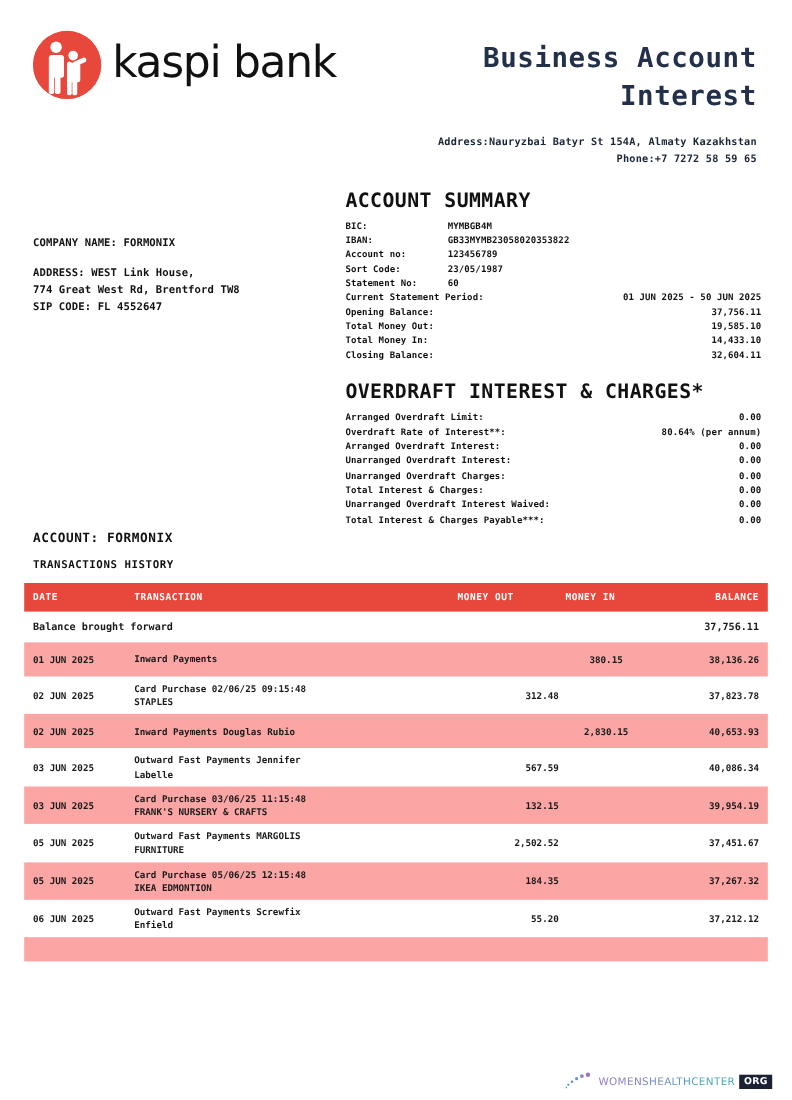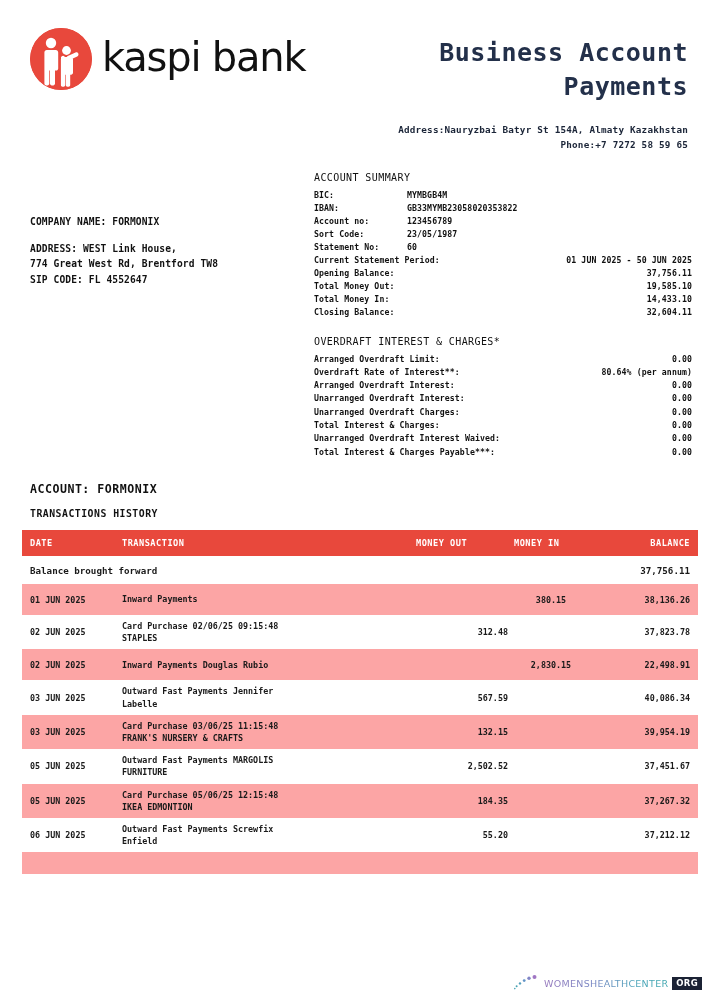--- a/index.html
+++ b/index.html
@@ -85,22 +85,22 @@
 
   
   .summary {
     position: absolute;
     left: 314px; top: 172px;
     width: 378px;
     font-size: 8.2px;
     color: #111;
   }
   .section-title {
-    font-size: 10px;
-    font-weight: normal;
+    font-size: 18px;
+    font-weight: bold;
     letter-spacing: 0.4px;
     margin-bottom: 6px;
     color: #111;
   }
   .sum-row {
     display: flex;
     line-height: 1.58;
     font-weight: bold;
     letter-spacing: 0.1px;
   }
@@ -227,21 +227,21 @@
             <circle cx="36.5" cy="22.5" r="4.4"></circle>
             <path d="M32.4 29 h8.4 c1.3 0 2.2 1 2.2 2.3 v13.5 c0 1.1 -0.8 1.9 -1.9 1.9 h-0.9 v10.4 c0 0.9 -0.7 1.6 -1.6 1.6 h-1.2 c-0.9 0 -1.6 -0.7 -1.6 -1.6 v-10.4 h-0.6 v10.4 c0 0.9 -0.7 1.6 -1.6 1.6 h-1.1 c-0.9 0 -1.6 -0.7 -1.6 -1.6 v-25.8 c0 -1.3 0.9 -2.3 2.2 -2.3 z"></path>
           </g>
         </svg>
       </div>
       <div class="logo-text">kaspi bank</div>
     </div>
 
     <div class="doc-title">
       <div>Business Account</div>
-      <div>Payments</div>
+      <div>Interest</div>
     </div>
 
     <div class="bank-contact">
       <div>Address:Nauryzbai Batyr St 154A, Almaty Kazakhstan</div>
       <div>Phone:+7 7272 58 59 65</div>
     </div>
   </div>
 
   <div class="company-block">
     <div>COMPANY NAME: FORMONIX</div>
@@ -366,21 +366,21 @@
           <div class="c-desc">Card Purchase 02/06/25 09:15:48<br>STAPLES</div>
           <div class="c-out">312.48</div>
           <div class="c-in"></div>
           <div class="c-bal">37,823.78</div>
         </div>
         <div class="row alt">
           <div class="c-date">02 JUN 2025</div>
           <div class="c-desc">Inward Payments Douglas Rubio</div>
           <div class="c-out"></div>
           <div class="c-in">2,830.15</div>
-          <div class="c-bal">22,498.91</div>
+          <div class="c-bal">40,653.93</div>
         </div>
         <div class="row">
           <div class="c-date">03 JUN 2025</div>
           <div class="c-desc">Outward Fast Payments Jennifer<br>Labelle</div>
           <div class="c-out">567.59</div>
           <div class="c-in"></div>
           <div class="c-bal">40,086.34</div>
         </div>
         <div class="row alt">
           <div class="c-date">03 JUN 2025</div>

